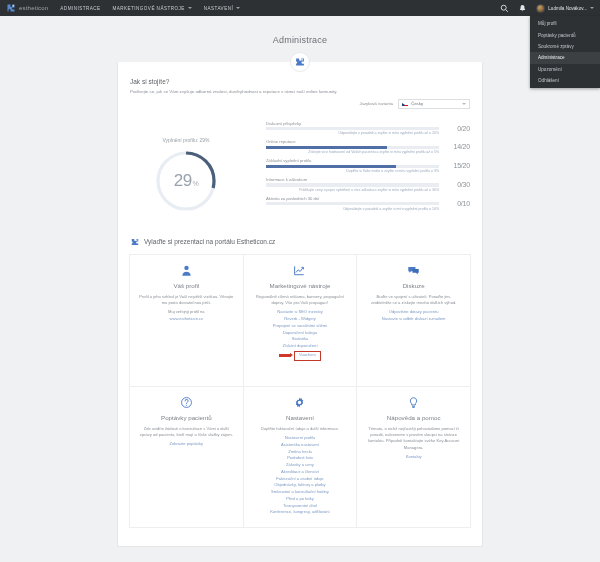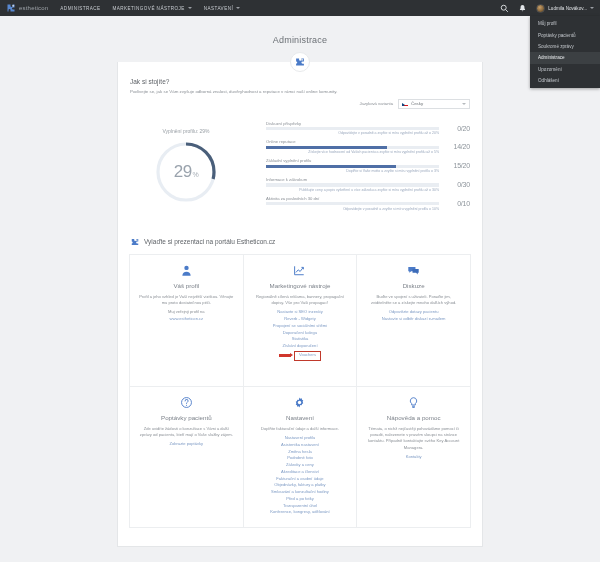--- a/index.html
+++ b/index.html
@@ -81,21 +81,21 @@
     width:72px;height:10px;border:1px solid #dcdfe2;background:#fff;
     display:flex;align-items:center;padding:0 3px;gap:3px;position:relative;
   }
   .flag{width:6px;height:4px;position:relative;overflow:hidden;flex:0 0 auto;}
   .lang-val{font-size:4.4px;color:#6d7276;}
   .lang-caret{
     margin-left:auto;width:0;height:0;border-left:2px solid transparent;
     border-right:2px solid transparent;border-top:2.6px solid #b6babd;
   }
   
-  .stats{display:flex;gap:24px;align-items:center;padding:0 12px 8px;}
+  .stats{display:flex;gap:24px;align-items:flex-end;padding:0 12px 8px;}
   .donut-col{width:112px;flex:0 0 auto;text-align:center;}
   .donut-title{font-size:5px;color:#9aa0a6;margin-bottom:4px;}
   .donut-wrap{position:relative;width:68px;height:68px;margin:0 auto;}
   .donut-label{
     position:absolute;inset:0;display:flex;align-items:center;justify-content:center;
     font-size:17px;color:#9aa3ad;letter-spacing:-.5px;
   }
   .donut-label .pct{font-size:7px;margin-top:6px;margin-left:1px;color:#a7aeb6;}
   .bars-col{flex:1;padding-top:2px;}
   .bar-row{margin-bottom:3.5px;display:flex;align-items:flex-start;gap:5px;}

